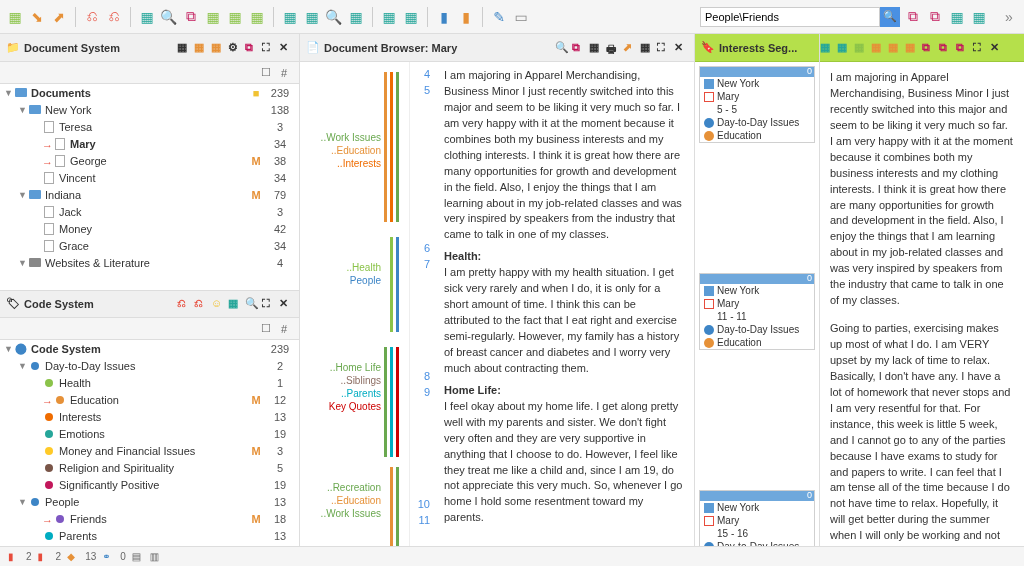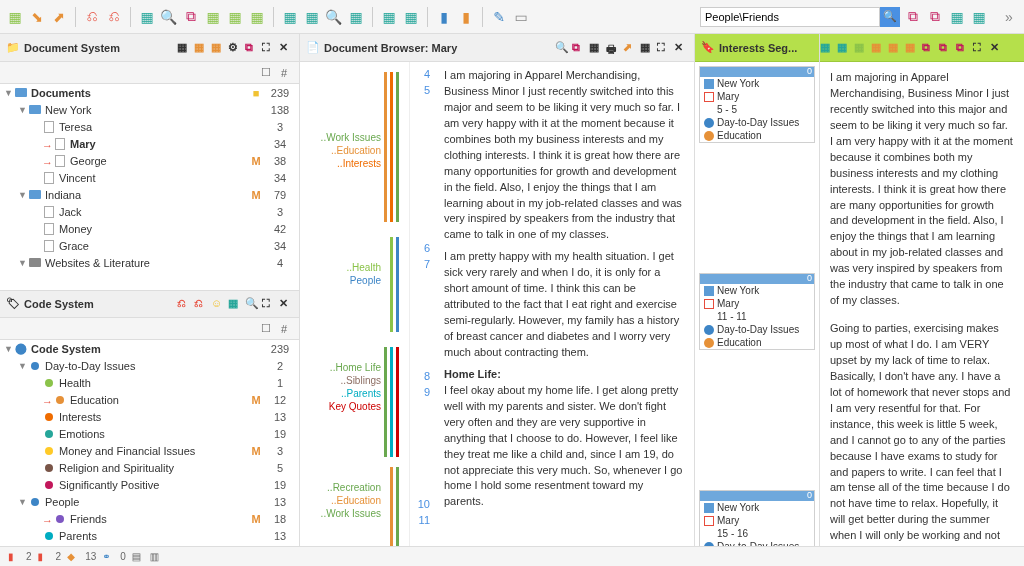--- a/index.html
+++ b/index.html
@@ -469,20 +469,21 @@
             <div class="para-num" style="height:158px">5</div>
             <div class="para-num" style="height:16px">6</div>
             <div class="para-num" style="height:112px">7</div>
             <div class="para-num" style="height:16px">8</div>
             <div class="para-num" style="height:112px">9</div>
             <div class="para-num" style="height:16px">10</div>
             <div class="para-num" style="height:140px">11</div>
           </div>
         <div class="content" id="content">
             <p>I am majoring in Apparel Merchandising, Business Minor I just recently switched into this major and seem to be liking it very much so far. I am very happy with it at the moment because it combines both my business interests and my clothing interests. I think it is great how there are many opportunities for growth and development in the field. Also, I enjoy the things that I am learning about in my job-related classes and was very inspired by speakers from the industry that came to talk in one of my classes.</p>
+            <h4>Health:</h4>
             <p>I am pretty happy with my health situation. I get sick very rarely and when I do, it is only for a short amount of time. I think this can be attributed to the fact that I eat right and exercise semi-regularly. However, my family has a history of breast cancer and diabetes and I worry very much about contracting them.</p>
             <h4>Home Life:</h4>
             <p>I feel okay about my home life. I get along pretty well with my parents and sister. We don't fight very often and they are very supportive in anything that I choose to do. However, I feel like they treat me like a child and, since I am 19, do not appreciate this very much.  So, whenever I go home I hold some resentment toward my parents.</p>
           </div>
       </div>
     </div>
   </div>
 
   <div class="col col3">
     <div class="panel-header ph-green">

